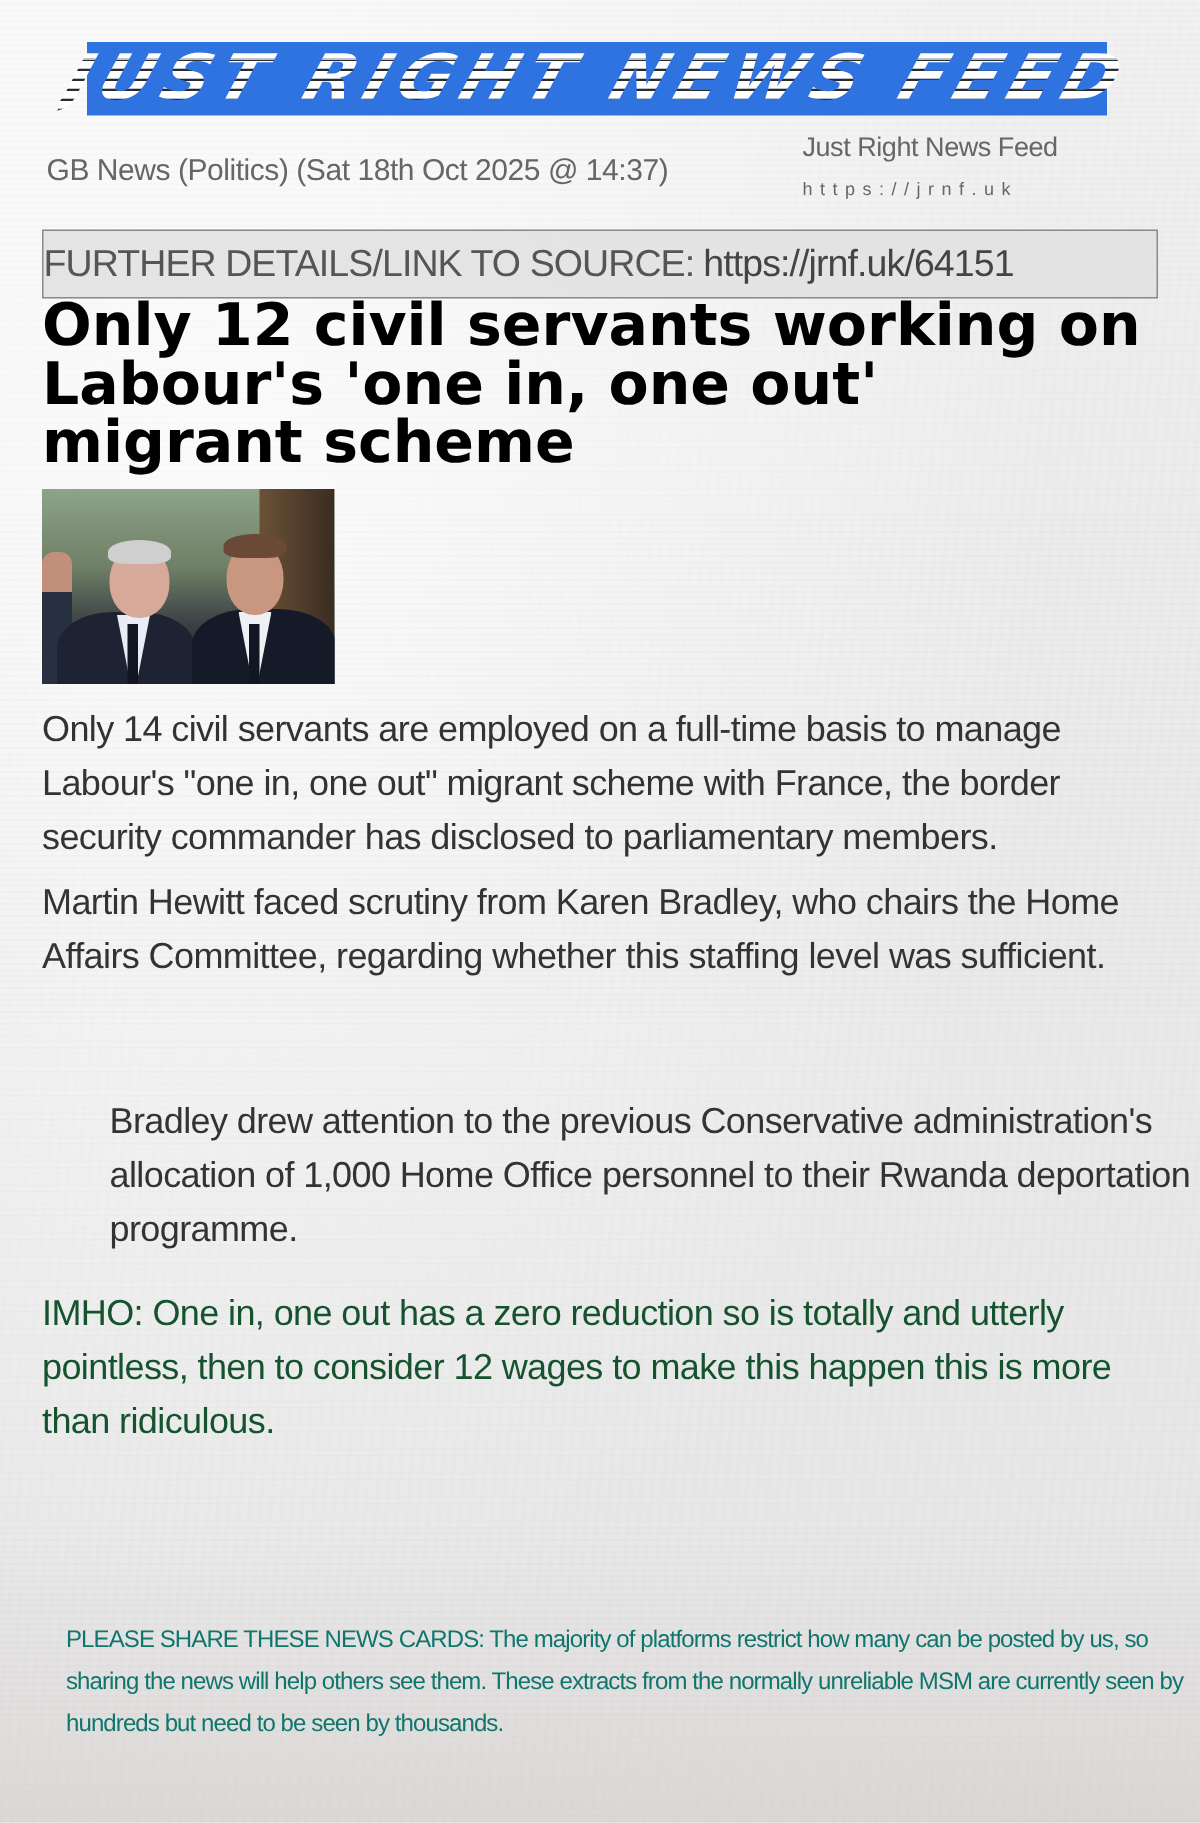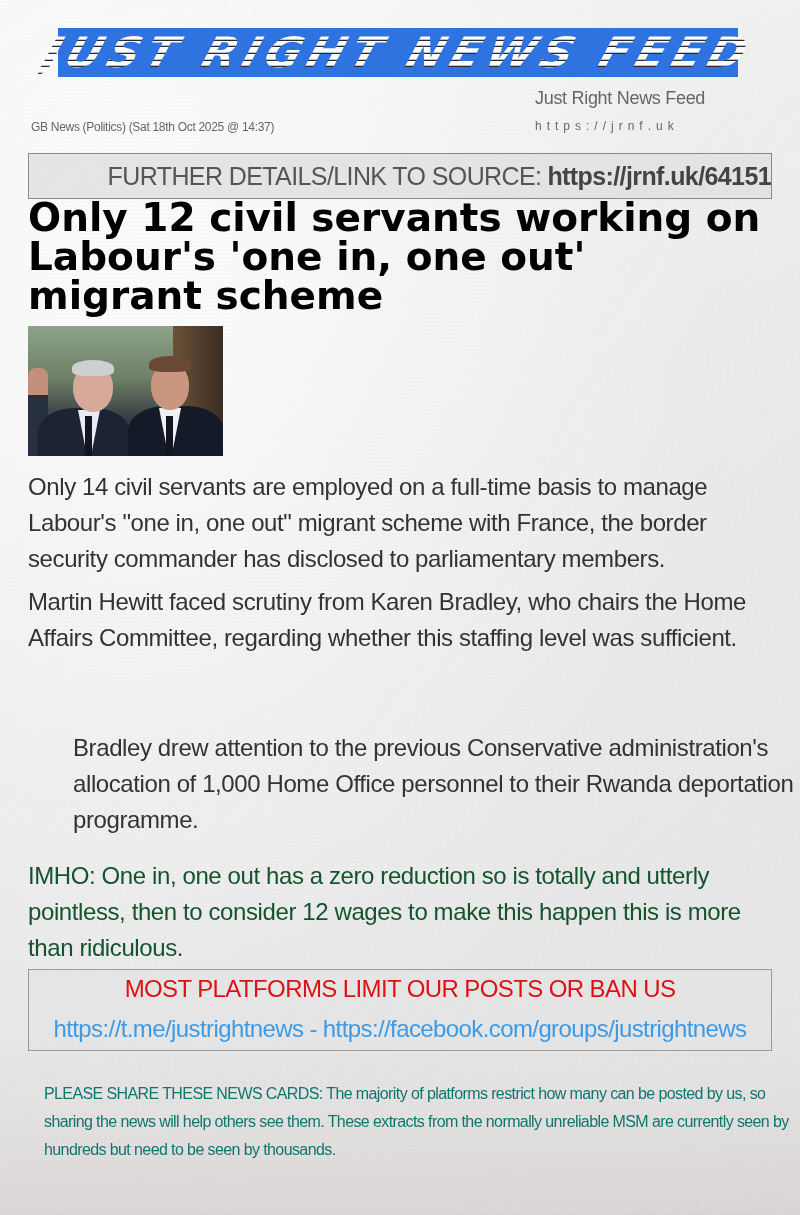--- a/index.html
+++ b/index.html
@@ -30,38 +30,38 @@
     }
     .banner-text {
       font-family: "DejaVu Sans", sans-serif; font-weight: bold; font-style: italic;
       font-size: 44px; letter-spacing: 6px; transform: skewX(-18deg) scaleY(0.95);
       color: transparent;
       background: repeating-linear-gradient(180deg, #ffffff 0 3px, #b9c3cf 3px 4px, #2a2a2a 4px 5px, #ffffff 5px 7px);
       -webkit-background-clip: text; background-clip: text;
       white-space: nowrap; line-height: 49px;
     }
     .source-line {
-      position: absolute; left: 31px; top: 120px;
+      position: absolute; left: 31px; top: 103px;
       font-family: "Liberation Sans Narrow", "Liberation Sans", sans-serif;
-      font-size: 12px; color: #666; letter-spacing: -0.3px;
+      font-size: 20px; color: #666; letter-spacing: -0.3px;
     }
     .brand-name {
       position: absolute; left: 535px; top: 88px; font-size: 18px; color: #666; letter-spacing: -0.3px;
     }
     .brand-url {
       position: absolute; left: 535px; top: 119px; font-size: 12px; color: #666; letter-spacing: 5px;
     }
 
     .details-box {
       position: absolute; left: 28px; top: 153px; width: 742px; height: 44px;
       background: rgba(225,225,225,0.85); border: 1px solid #8a8a8a;
-      display: flex; align-items: center; justify-content: flex-end;
+      display: flex; align-items: center; justify-content: flex-start;
       font-size: 25px; color: #555; letter-spacing: -0.6px;
     }
-    .details-link { color: #444; margin-left: 6px; font-weight: bold; }
+    .details-link { color: #444; margin-left: 6px; }
 
     .headline {
       position: absolute; left: 28px; top: 198px; width: 740px;
       font-family: "DejaVu Sans", sans-serif; font-weight: bold;
       font-size: 39px; line-height: 39px; color: #000; margin: 0;
     }
 
     .photo {
       position: absolute; left: 28px; top: 326px; width: 195px; height: 130px; overflow: hidden;
       background: linear-gradient(180deg, #8ea38a 0%, #6e8066 40%, #3a3f44 70%, #1c2230 100%);
@@ -140,21 +140,15 @@
     <div class="tie" style="left:138px"></div>
     <div class="head2"></div>
     <div class="hair2"></div>
   </div>
 
   <p class="body-text p1">Only 14 civil servants are employed on a full-time basis to manage Labour's "one in, one out" migrant scheme with France, the border security commander has disclosed to parliamentary members.</p>
   <p class="body-text p2">Martin Hewitt faced scrutiny from Karen Bradley, who chairs the Home Affairs Committee, regarding whether this staffing level was sufficient.</p>
   <p class="body-text p3">Bradley drew attention to the previous Conservative administration's allocation of 1,000 Home Office personnel to their Rwanda deportation programme.</p>
   <p class="body-text opinion">IMHO: One in, one out has a zero reduction so is totally and utterly pointless, then to consider 12 wages to make this happen this is more than ridiculous.</p>
 
-  <div class="promo-box">
-    <div class="promo-title">MOST PLATFORMS LIMIT OUR POSTS OR BAN US</div>
-    <div class="promo-links">
-      <span>https://t.me/justrightnews</span><span> - </span><span>https://facebook.com/groups/justrightnews</span>
-    </div>
-  </div>
 
   <p class="share-text">PLEASE SHARE THESE NEWS CARDS: The majority of platforms restrict how many can be posted by us, so sharing the news will help others see them. These extracts from the normally unreliable MSM are currently seen by hundreds but need to be seen by thousands.</p>
 </div>
 
 </body></html>

